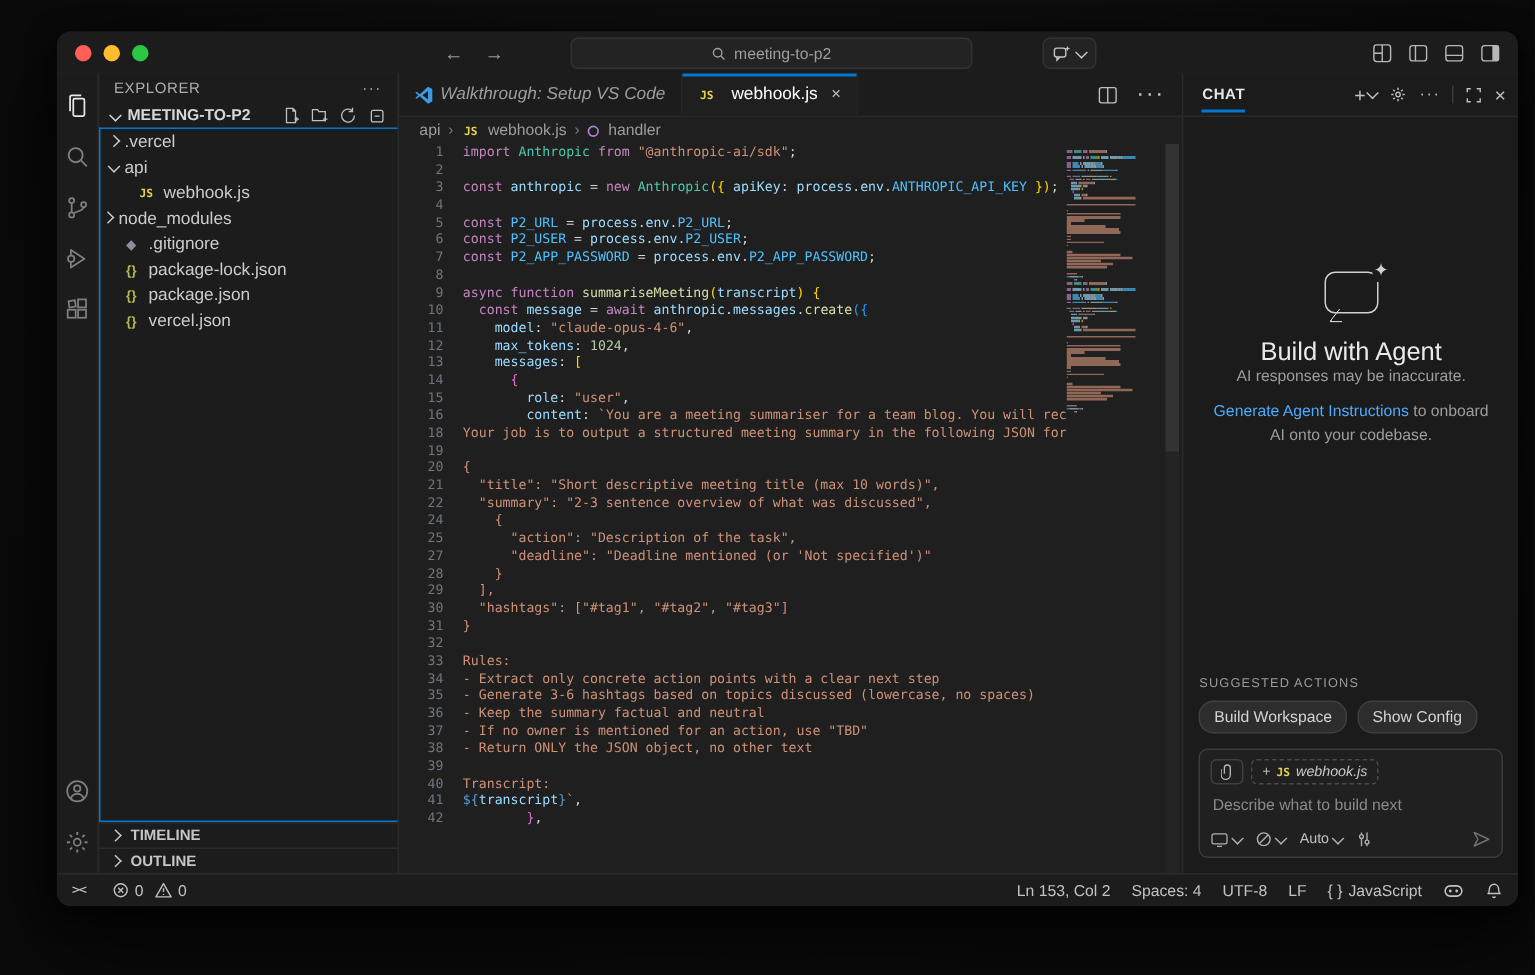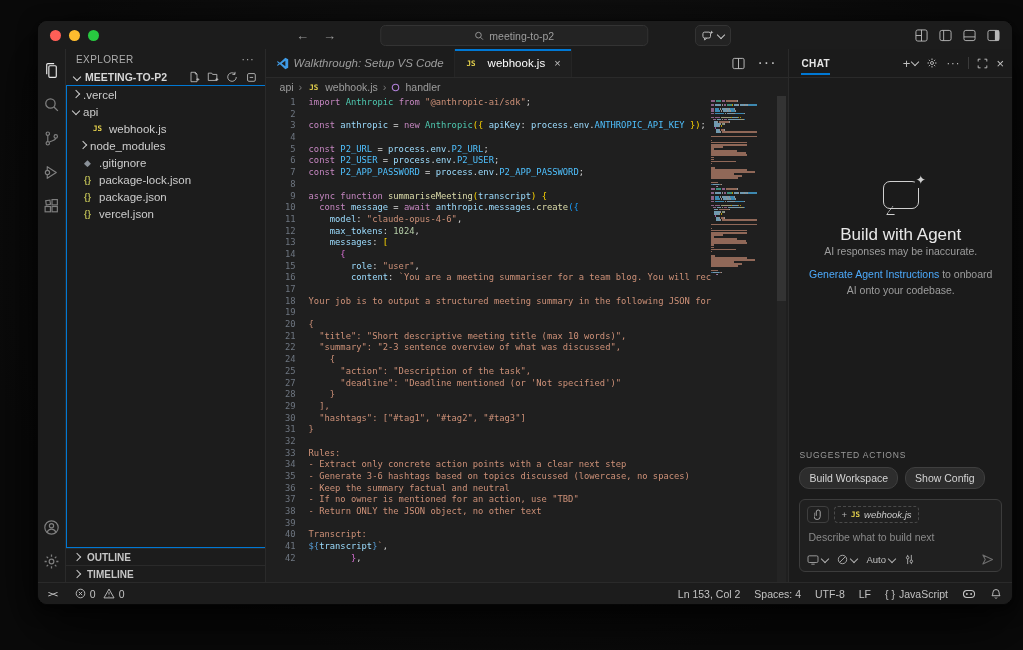--- a/index.html
+++ b/index.html
@@ -257,21 +257,21 @@
               <span class="tchev" style="margin-right: 2px;">
                 <span class="chev"></span>
               </span>
               <span>api</span>
             </div>
             <div class="trow" style="padding-left: 14px;">
               <span class="tchev"></span>
               <span class="ficon js-chip">JS</span>
               <span>webhook.js</span>
             </div>
-            <div class="trow" style="padding-left: 11px;">
+            <div class="trow" style="padding-left: 0;">
               <span class="tchev" style="margin-right: 2px;">
                 <span class="chev chev-r"></span>
               </span>
               <span>node_modules</span>
             </div>
             <div class="trow" style="padding-left: 4px;">
               <span class="tchev"></span>
               <span class="ficon git-chip">◆</span>
               <span>.gitignore</span>
             </div>
@@ -286,25 +286,25 @@
               <span>package.json</span>
             </div>
             <div class="trow" style="padding-left: 4px;">
               <span class="tchev"></span>
               <span class="ficon json-chip">{}</span>
               <span>vercel.json</span>
             </div>
           </div>
         <div class="sb-foot">
           <span class="chev chev-r" style="margin:0 4px 0 4px"></span>
-          <span>OUTLINE</span>
+          <span>TIMELINE</span>
         </div>
         <div class="sb-foot">
           <span class="chev chev-r" style="margin:0 4px 0 4px"></span>
-          <span>TIMELINE</span>
+          <span>OUTLINE</span>
         </div>
       </div>
 
       <div class="editor">
         <div class="tabbar">
           <div class="tab preview">
             <svg width="13" height="13" viewBox="0 0 16 16">
                 <path d="M11.5 1 L4.8 7.2 L2.2 5.2 L1 5.8 L3.5 8 L1 10.2 L2.2 10.8 L4.8 8.8 L11.5 15 L15 13.2 V2.8 Z M11.5 4.5 v7 L7 8 Z" fill="#3f9ae5"></path>
               </svg>
             <span class="tlabel">Walkthrough: Setup VS Code</span>
@@ -344,21 +344,20 @@
               <div class="cl"><span class="ln">7</span><span><span class="tk-kw">const</span><span class="tk-txt"> </span><span class="tk-cst">P2_APP_PASSWORD</span><span class="tk-txt"> </span><span class="tk-pun">=</span><span class="tk-txt"> </span><span class="tk-var">process</span><span class="tk-pun">.</span><span class="tk-var">env</span><span class="tk-pun">.</span><span class="tk-cst">P2_APP_PASSWORD</span><span class="tk-pun">;</span></span></div>
               <div class="cl"><span class="ln">8</span><span>&nbsp;</span></div>
               <div class="cl"><span class="ln">9</span><span><span class="tk-kw">async</span><span class="tk-txt"> </span><span class="tk-kw">function</span><span class="tk-txt"> </span><span class="tk-fn">summariseMeeting</span><span class="tk-br1">(</span><span class="tk-var">transcript</span><span class="tk-br1">)</span><span class="tk-txt"> </span><span class="tk-br1">{</span></span></div>
               <div class="cl"><span class="ln">10</span><span><span class="tk-txt">  </span><span class="tk-kw">const</span><span class="tk-txt"> </span><span class="tk-var">message</span><span class="tk-txt"> </span><span class="tk-pun">=</span><span class="tk-txt"> </span><span class="tk-kw">await</span><span class="tk-txt"> </span><span class="tk-var">anthropic</span><span class="tk-pun">.</span><span class="tk-var">messages</span><span class="tk-pun">.</span><span class="tk-fn">create</span><span class="tk-br3">({</span></span></div>
               <div class="cl"><span class="ln">11</span><span><span class="tk-txt">    </span><span class="tk-var">model</span><span class="tk-pun">:</span><span class="tk-txt"> </span><span class="tk-str">"claude-opus-4-6"</span><span class="tk-pun">,</span></span></div>
               <div class="cl"><span class="ln">12</span><span><span class="tk-txt">    </span><span class="tk-var">max_tokens</span><span class="tk-pun">:</span><span class="tk-txt"> </span><span class="tk-num">1024</span><span class="tk-pun">,</span></span></div>
               <div class="cl"><span class="ln">13</span><span><span class="tk-txt">    </span><span class="tk-var">messages</span><span class="tk-pun">:</span><span class="tk-txt"> </span><span class="tk-br1">[</span></span></div>
               <div class="cl"><span class="ln">14</span><span><span class="tk-txt">      </span><span class="tk-br2">{</span></span></div>
               <div class="cl"><span class="ln">15</span><span><span class="tk-txt">        </span><span class="tk-var">role</span><span class="tk-pun">:</span><span class="tk-txt"> </span><span class="tk-str">"user"</span><span class="tk-pun">,</span></span></div>
               <div class="cl"><span class="ln">16</span><span><span class="tk-txt">        </span><span class="tk-var">content</span><span class="tk-pun">:</span><span class="tk-txt"> </span><span class="tk-str">`You are a meeting summariser for a team blog. You will receive a raw tra</span></span></div>
-              <div class="cl"><span class="ln">17</span><span>&nbsp;</span></div>
               <div class="cl"><span class="ln">18</span><span><span class="tk-str">Your job is to output a structured meeting summary in the following JSON format:</span></span></div>
               <div class="cl"><span class="ln">19</span><span>&nbsp;</span></div>
               <div class="cl"><span class="ln">20</span><span><span class="tk-str">{</span></span></div>
               <div class="cl"><span class="ln">21</span><span><span class="tk-str">  "title": "Short descriptive meeting title (max 10 words)",</span></span></div>
               <div class="cl"><span class="ln">22</span><span><span class="tk-str">  "summary": "2-3 sentence overview of what was discussed",</span></span></div>
               <div class="cl"><span class="ln">24</span><span><span class="tk-str">    {</span></span></div>
               <div class="cl"><span class="ln">25</span><span><span class="tk-str">      "action": "Description of the task",</span></span></div>
               <div class="cl"><span class="ln">27</span><span><span class="tk-str">      "deadline": "Deadline mentioned (or 'Not specified')"</span></span></div>
               <div class="cl"><span class="ln">28</span><span><span class="tk-str">    }</span></span></div>
               <div class="cl"><span class="ln">29</span><span><span class="tk-str">  ],</span></span></div>

